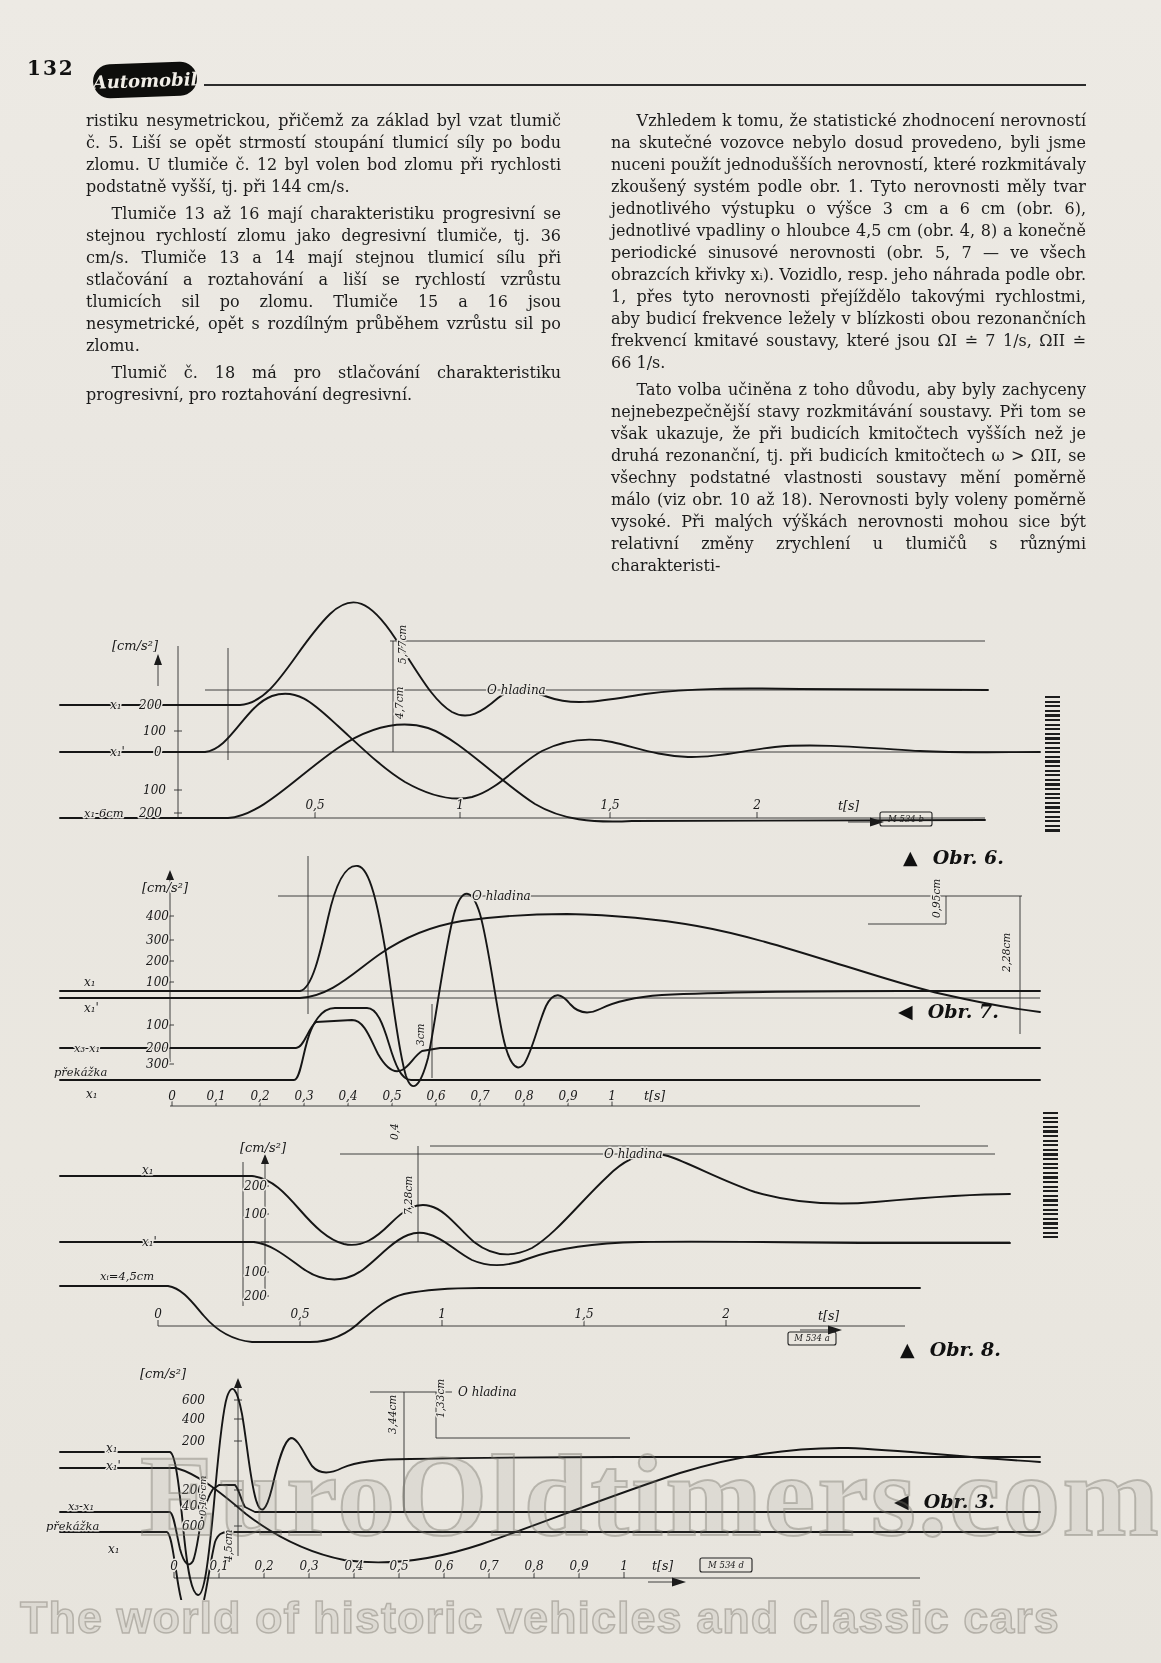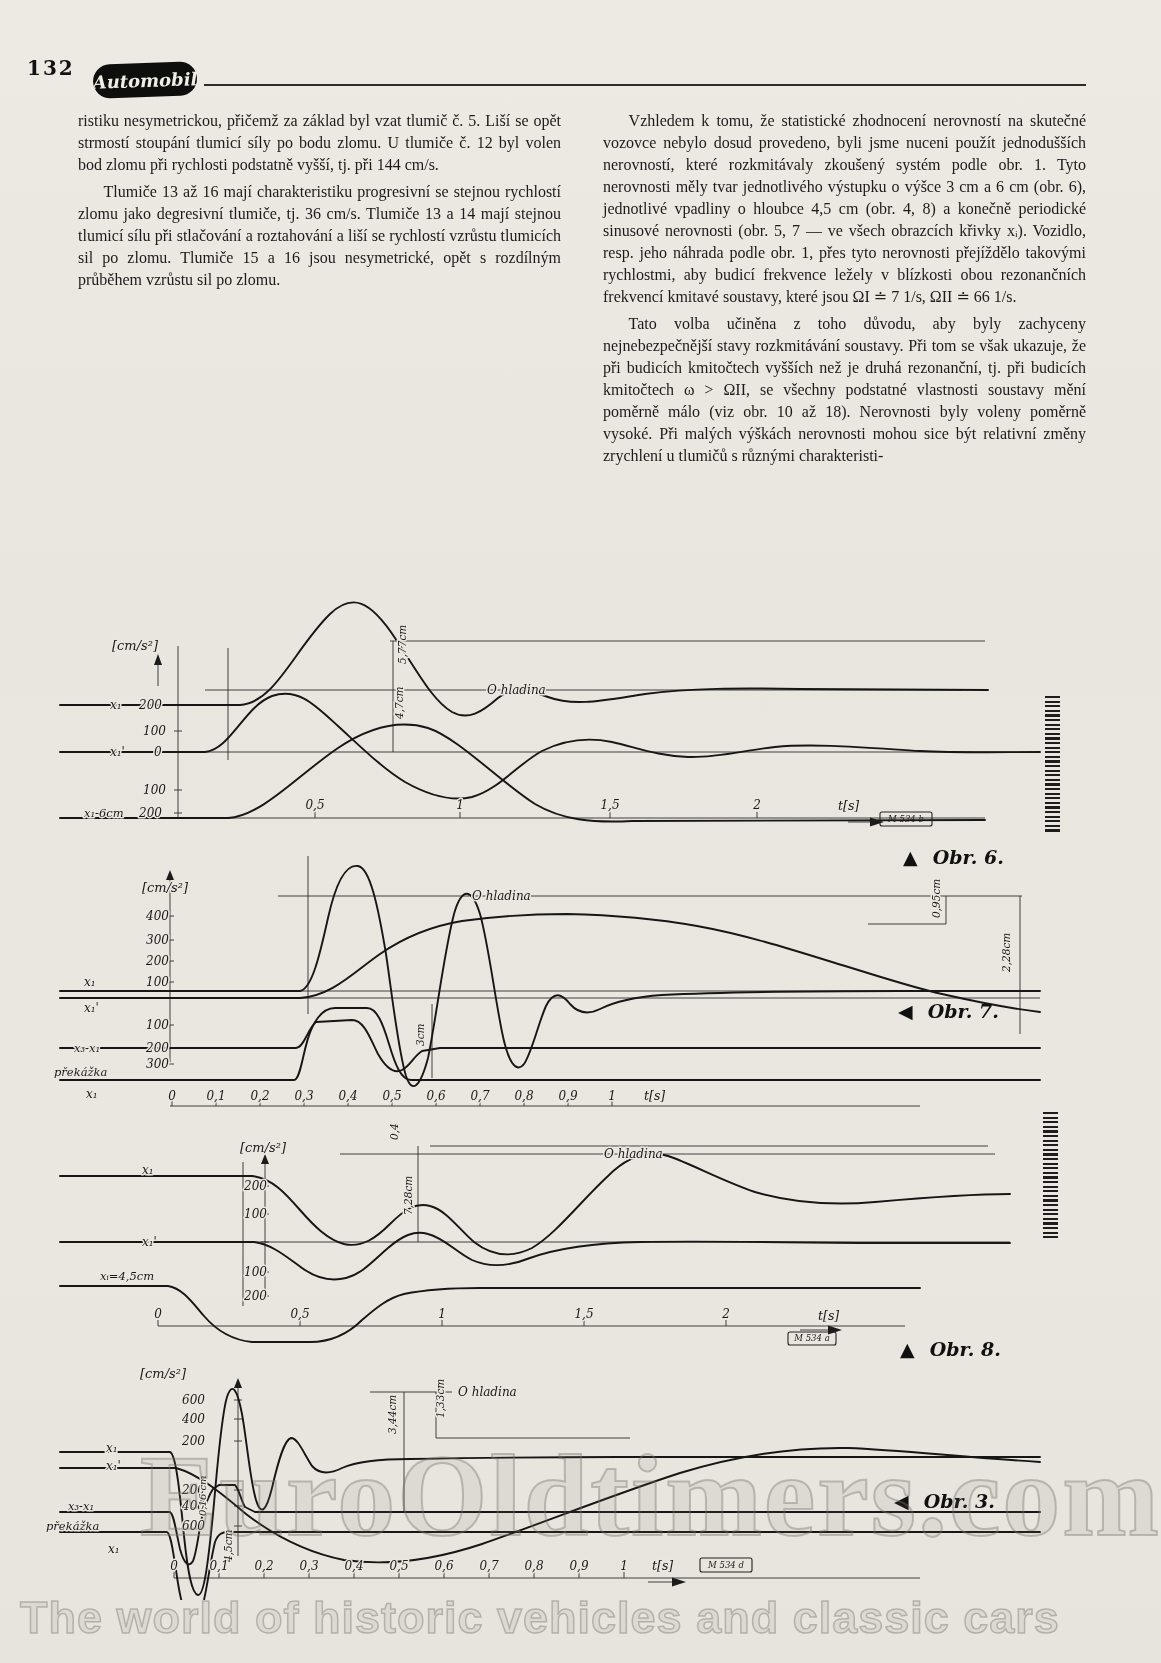--- a/index.html
+++ b/index.html
@@ -8,21 +8,21 @@
     background:linear-gradient(180deg,#edeae4 0%,#e9e6e0 35%,#eae7e0 70%,#e7e4dd 100%);
     font-family:"DejaVu Serif", serif;color:#1b1b1b;
   }
   .page-num{position:absolute;left:27px;top:56px;font-weight:bold;font-size:20px;letter-spacing:2px;color:#111;}
   .logo{position:absolute;left:94px;top:64px;width:102px;height:32px;background:#0e0e0c;border-radius:17px;
         color:#f1eee7;display:flex;align-items:center;justify-content:center;
         font-style:italic;font-weight:bold;font-size:18px;transform:rotate(-2deg);box-shadow:0 0 0 1px #0e0e0c;}
   .header-rule{position:absolute;left:204px;top:84px;width:882px;height:2px;background:#2c2c2c;}
   .columns{position:absolute;left:78px;top:110px;width:1008px;display:flex;gap:42px;}
   .col{width:483px;font-size:16px;line-height:22px;text-align:justify;}
-  .col p{margin:0 0 5px 0;text-indent:1.6em;font-family:Liberation Serif, serif;}
+  .col p{margin:0 0 5px 8px;text-indent:1.6em;}
   .col p.no-indent{text-indent:0;}
   #fig-svg{position:absolute;left:0;top:600px;width:1161px;height:1000px;}
   #fig-svg .curve{fill:none;stroke:#161616;stroke-width:1.9;stroke-linecap:round;stroke-linejoin:round;}
   #fig-svg .hair{fill:none;stroke:#2d2d2d;stroke-width:0.9;}
   #fig-svg .arr{fill:#1b1b1b;stroke:none;}
   #fig-svg text.lbl{font-family:"DejaVu Serif",serif;font-style:italic;fill:#191919;
       paint-order:stroke;stroke:#eae7e1;stroke-width:3px;stroke-linejoin:round;}
   #fig-svg .plate-box{fill:none;stroke:#222;stroke-width:1.1;}
   #fig-svg text.plate-text{font-family:"DejaVu Serif",serif;font-style:italic;font-size:8.5px;fill:#222;text-anchor:middle;}
   .fig-caption{position:absolute;display:flex;align-items:center;gap:15px;
@@ -40,20 +40,21 @@
 <body>
 
 <div class="page-num">132</div>
 <div class="logo">Automobil</div>
 <div class="header-rule"></div>
 
 <div class="columns">
   <div class="col">
     <p class="no-indent">ristiku nesymetrickou, přičemž za základ byl vzat tlumič č. 5. Liší se opět strmostí stoupání tlumicí síly po bodu zlomu. U tlumiče č. 12 byl volen bod zlomu při rychlosti podstatně vyšší, tj. při 144 cm/s.</p>
     <p>Tlumiče 13 až 16 mají charakteristiku progresivní se stejnou rychlostí zlomu jako degresivní tlumiče, tj. 36 cm/s. Tlumiče 13 a 14 mají stejnou tlumicí sílu při stlačování a roztahování a liší se rychlostí vzrůstu tlumicích sil po zlomu. Tlumiče 15 a 16 jsou nesymetrické, opět s rozdílným průběhem vzrůstu sil po zlomu.</p>
+    <p>Tlumič č. 18 má pro stlačování charakteristiku progresivní, pro roztahování degresivní.</p>
   </div>
   <div class="col">
     <p>Vzhledem k tomu, že statistické zhodnocení nerovností na skutečné vozovce nebylo dosud provedeno, byli jsme nuceni použít jednodušších nerovností, které rozkmitávaly zkoušený systém podle obr. 1. Tyto nerovnosti měly tvar jednotlivého výstupku o výšce 3 cm a 6 cm (obr. 6), jednotlivé vpadliny o hloubce 4,5 cm (obr. 4, 8) a konečně periodické sinusové nerovnosti (obr. 5, 7 — ve všech obrazcích křivky xᵢ). Vozidlo, resp. jeho náhrada podle obr. 1, přes tyto nerovnosti přejíždělo takovými rychlostmi, aby budicí frekvence ležely v blízkosti obou rezonančních frekvencí kmitavé soustavy, které jsou ΩI ≐ 7 1/s, ΩII ≐ 66 1/s.</p>
     <p>Tato volba učiněna z toho důvodu, aby byly zachyceny nejnebezpečnější stavy rozkmitávání soustavy. Při tom se však ukazuje, že při budicích kmitočtech vyšších než je druhá rezonanční, tj. při budicích kmitočtech ω &gt; ΩII, se všechny podstatné vlastnosti soustavy mění poměrně málo (viz obr. 10 až 18). Nerovnosti byly voleny poměrně vysoké. Při malých výškách nerovnosti mohou sice být relativní změny zrychlení u tlumičů s různými charakteristi-</p>
   </div>
 </div>
 
 <svg id="fig-svg" viewBox="0 600 1161 1000">
     <g>
       <path class="hair" d="M178,646 V818"></path>

